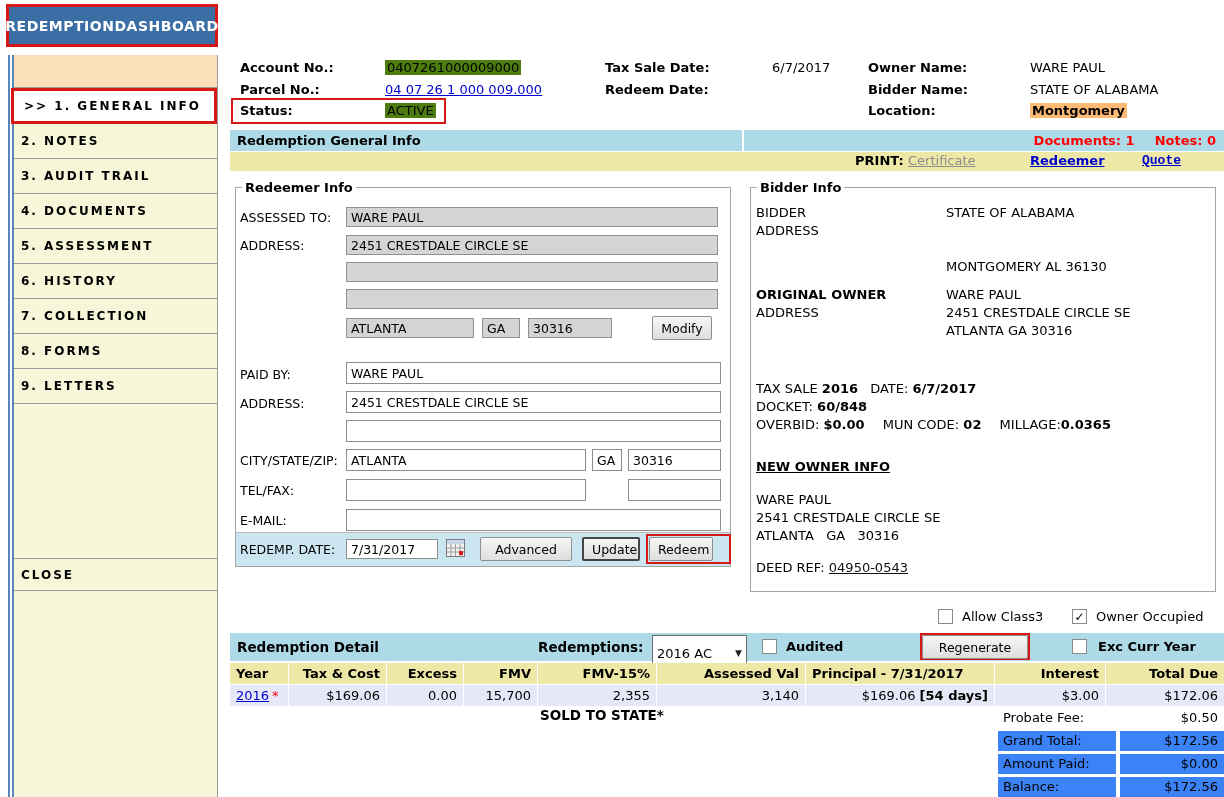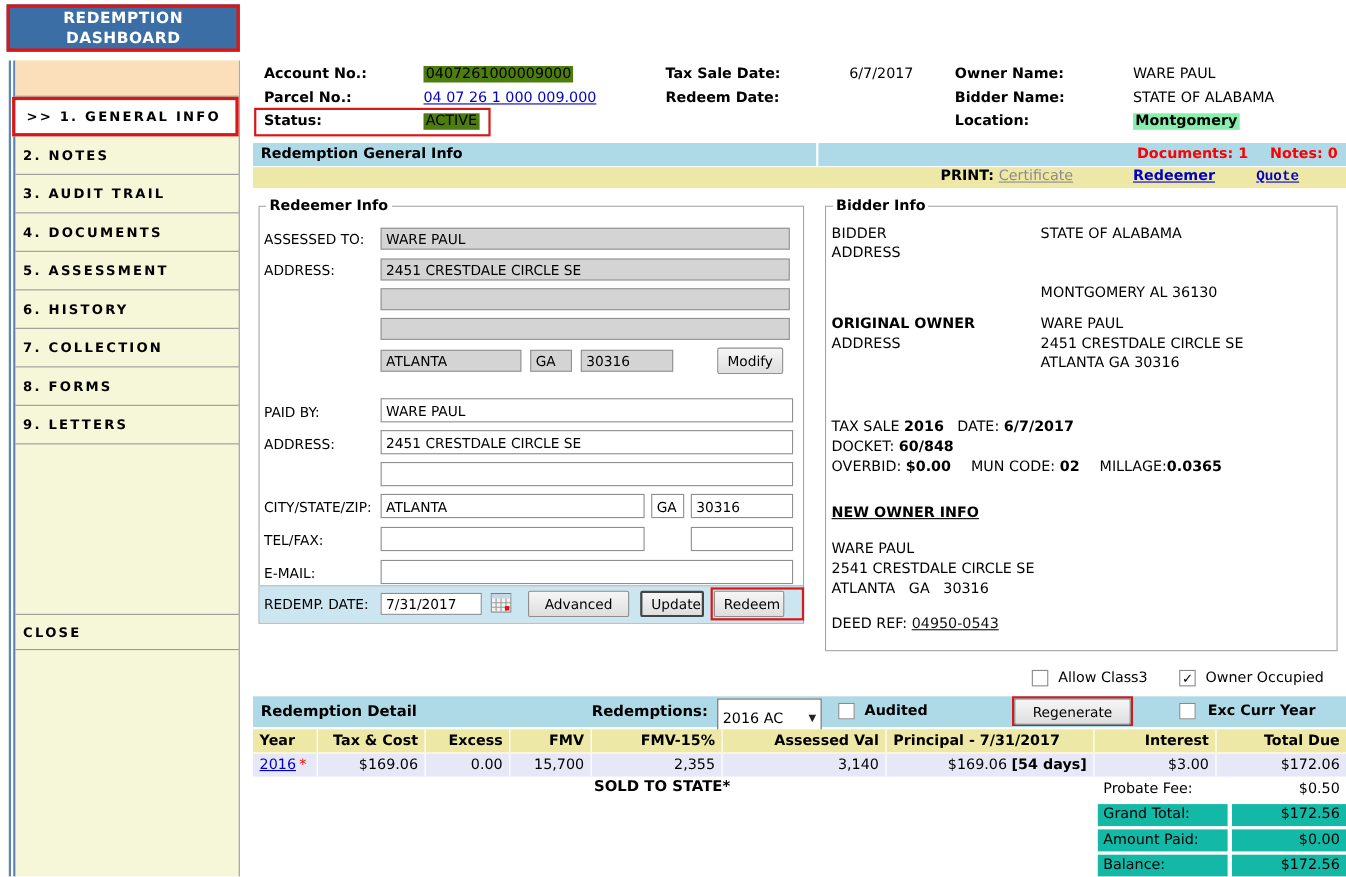--- a/index.html
+++ b/index.html
@@ -7,21 +7,21 @@
   .screen {
     position:relative; width:1224px; height:797px; overflow:hidden;
     font-family:"DejaVu Sans","Liberation Sans",sans-serif; font-size:13px; color:#000; background:#fff;
   }
   .abs { position:absolute; }
 
   
   .title-box {
     left:6px; top:4px; width:212px; height:43px;
     background:#3A6EA5; border:3px solid #D81717;
-    display:flex; flex-direction:column; align-items:center; justify-content:center;
+    display:flex; flex-direction:row; align-items:center; justify-content:center;
     color:#fff; font-weight:bold; font-size:14px; line-height:18px; letter-spacing:0.5px;
   }
 
   
   .sidebar {
     left:8px; top:55px; width:210px; height:742px;
     background:#F6F6D8; border-right:1px solid #9a9a9a;
   }
   .sidebar-edge {
     position:absolute; left:0; top:0; width:6px; height:100%;
@@ -38,21 +38,21 @@
     background:#fff; border:3px solid #D81717; height:36px; left:3px; padding-left:10px;
   }
   .side-close { position:absolute; left:6px; right:0; top:503px; height:33px;
     display:flex; align-items:center; padding-left:7px; font-weight:bold; font-size:12px; letter-spacing:2px;
     border-top:1px solid #9a9a9a; border-bottom:1px solid #9a9a9a; cursor:pointer; }
 
   
   .hl { font-weight:bold; font-size:13px; }
   .hv { font-size:13px; }
   .bg-yellow { background:#4d7c0f; padding:0 2px; }
-  .bg-orange { background:#86efac; padding:0 2px; font-weight:bold; }
+  .bg-orange { background:#fdba74; padding:0 2px; font-weight:bold; }
   a.link { color:#0000CC; text-decoration:underline; cursor:pointer; }
   .status-annot { left:231px; top:98px; width:215px; height:26px; border:2px solid #D81717; }
 
   
   .bar-blue { background:#AEDAE8; }
   .info-left { left:230px; top:130px; width:512px; height:21px; display:flex; align-items:center; padding-left:7px; font-weight:bold; font-size:13px; }
   .info-right { left:744px; top:130px; width:480px; height:21px; display:flex; align-items:center; justify-content:flex-end; gap:20px; padding-right:8px; }
   .red-bold { color:#FF0000; font-weight:bold; font-size:13px; }
   .print-bar { left:230px; top:152px; width:994px; height:19px; background:#EDE8A6; }
   .print-label { position:absolute; left:625px; top:1px; font-weight:bold; font-size:13px; }
@@ -113,21 +113,21 @@
   .th + .th, .td + .td { border-left:1px solid #fff; }
   .num { text-align:right; }
   .c1 { width:58px; } .c2 { width:98px; } .c3 { width:77px; } .c4 { width:74px; }
   .c5 { width:119px; } .c6 { width:149px; } .c7 { width:189px; } .c8 { width:111px; } .c9 { flex:1; }
   .star { color:#FF0000; margin-left:3px; }
   .sold-note { left:540px; top:707px; font-weight:bold; font-size:13.5px; }
 
   
   .sum-label { position:absolute; left:998px; width:118px; height:20px; font-size:13px; line-height:20px; padding-left:5px; }
   .sum-value { position:absolute; left:1120px; width:104px; height:20px; font-size:13px; line-height:20px; text-align:right; padding-right:6px; }
-  .sum-gray { background:#14b8a6; }
+  .sum-gray { background:#3b82f6; }
 </style>
 </head>
 <body>
 
 <div class="screen">
 
   <div class="abs title-box">
     <span>REDEMPTION</span>
     <span>DASHBOARD</span>
   </div>

